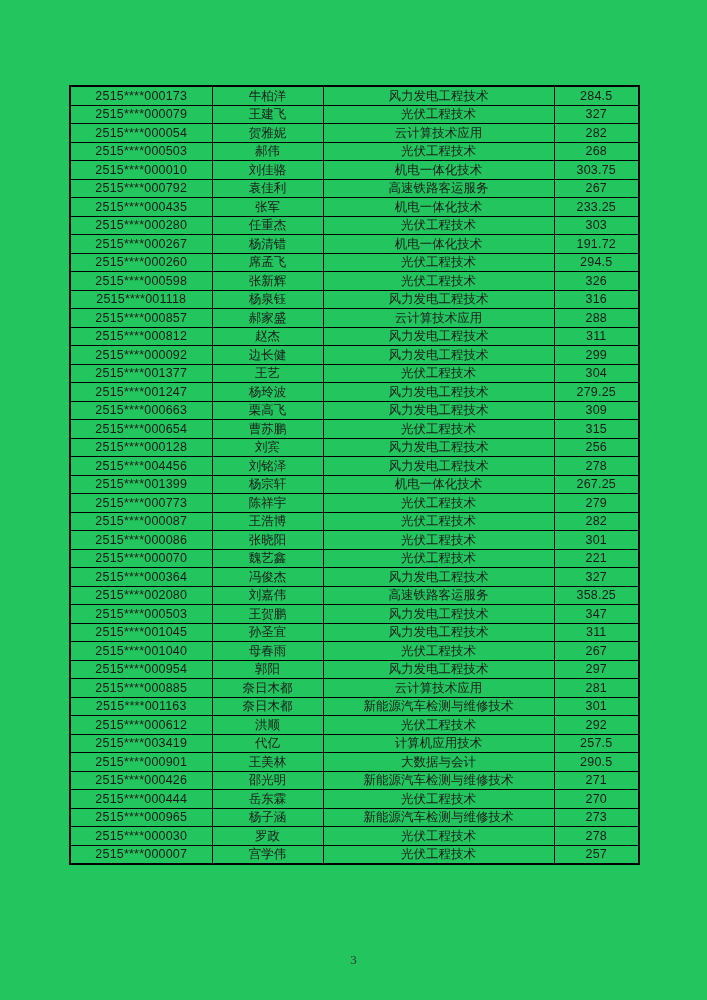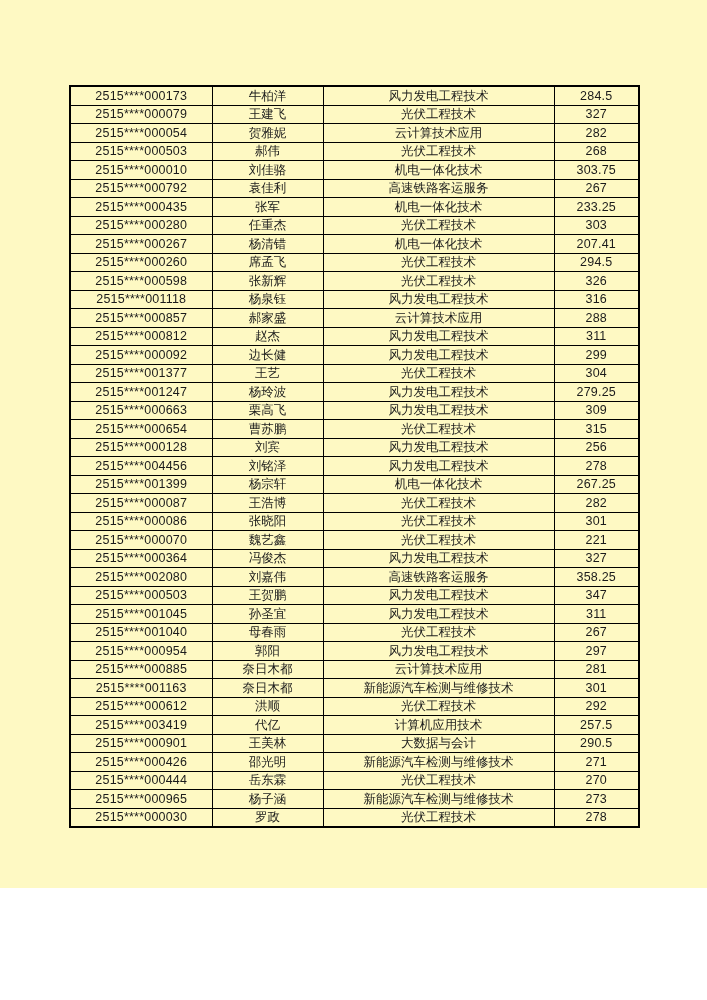--- a/index.html
+++ b/index.html
@@ -11,22 +11,22 @@
     width: 707px;
     height: 1000px;
     position: relative;
     font-family: "Liberation Serif", serif;
     color: #1b1b1b;
   }
   .page {
     position: absolute;
     left: 0; top: 0;
     width: 707px;
-    height: 888px;
-    background: #fef9c3;
+    height: 1000px;
+    background: #22c55e;
     overflow: hidden;
   }
   .results-table-wrap {
     position: absolute;
     left: 69px;
     top: 85px;
   }
   table.results {
     border-collapse: collapse;
     table-layout: fixed;
@@ -127,21 +127,21 @@
           <tr>
             <td class="num">2515****000280</td>
             <td class="cjk">任重杰</td>
             <td class="cjk">光伏工程技术</td>
             <td class="num">303</td>
           </tr>
           <tr>
             <td class="num">2515****000267</td>
             <td class="cjk">杨清错</td>
             <td class="cjk">机电一体化技术</td>
-            <td class="num">207.41</td>
+            <td class="num">191.72</td>
           </tr>
           <tr>
             <td class="num">2515****000260</td>
             <td class="cjk">席孟飞</td>
             <td class="cjk">光伏工程技术</td>
             <td class="num">294.5</td>
           </tr>
           <tr>
             <td class="num">2515****000598</td>
             <td class="cjk">张新辉</td>
@@ -208,20 +208,26 @@
             <td class="cjk">风力发电工程技术</td>
             <td class="num">278</td>
           </tr>
           <tr>
             <td class="num">2515****001399</td>
             <td class="cjk">杨宗轩</td>
             <td class="cjk">机电一体化技术</td>
             <td class="num">267.25</td>
           </tr>
           <tr>
+            <td class="num">2515****000773</td>
+            <td class="cjk">陈祥宇</td>
+            <td class="cjk">光伏工程技术</td>
+            <td class="num">279</td>
+          </tr>
+          <tr>
             <td class="num">2515****000087</td>
             <td class="cjk">王浩博</td>
             <td class="cjk">光伏工程技术</td>
             <td class="num">282</td>
           </tr>
           <tr>
             <td class="num">2515****000086</td>
             <td class="cjk">张晓阳</td>
             <td class="cjk">光伏工程技术</td>
             <td class="num">301</td>
@@ -315,19 +321,25 @@
             <td class="cjk">杨子涵</td>
             <td class="cjk">新能源汽车检测与维修技术</td>
             <td class="num">273</td>
           </tr>
           <tr>
             <td class="num">2515****000030</td>
             <td class="cjk">罗政</td>
             <td class="cjk">光伏工程技术</td>
             <td class="num">278</td>
           </tr>
+          <tr>
+            <td class="num">2515****000007</td>
+            <td class="cjk">宫学伟</td>
+            <td class="cjk">光伏工程技术</td>
+            <td class="num">257</td>
+          </tr>
         </tbody>
     </table>
   </div>
 
   <div class="page-number">3</div>
 
 </div>
 
 </body></html>

